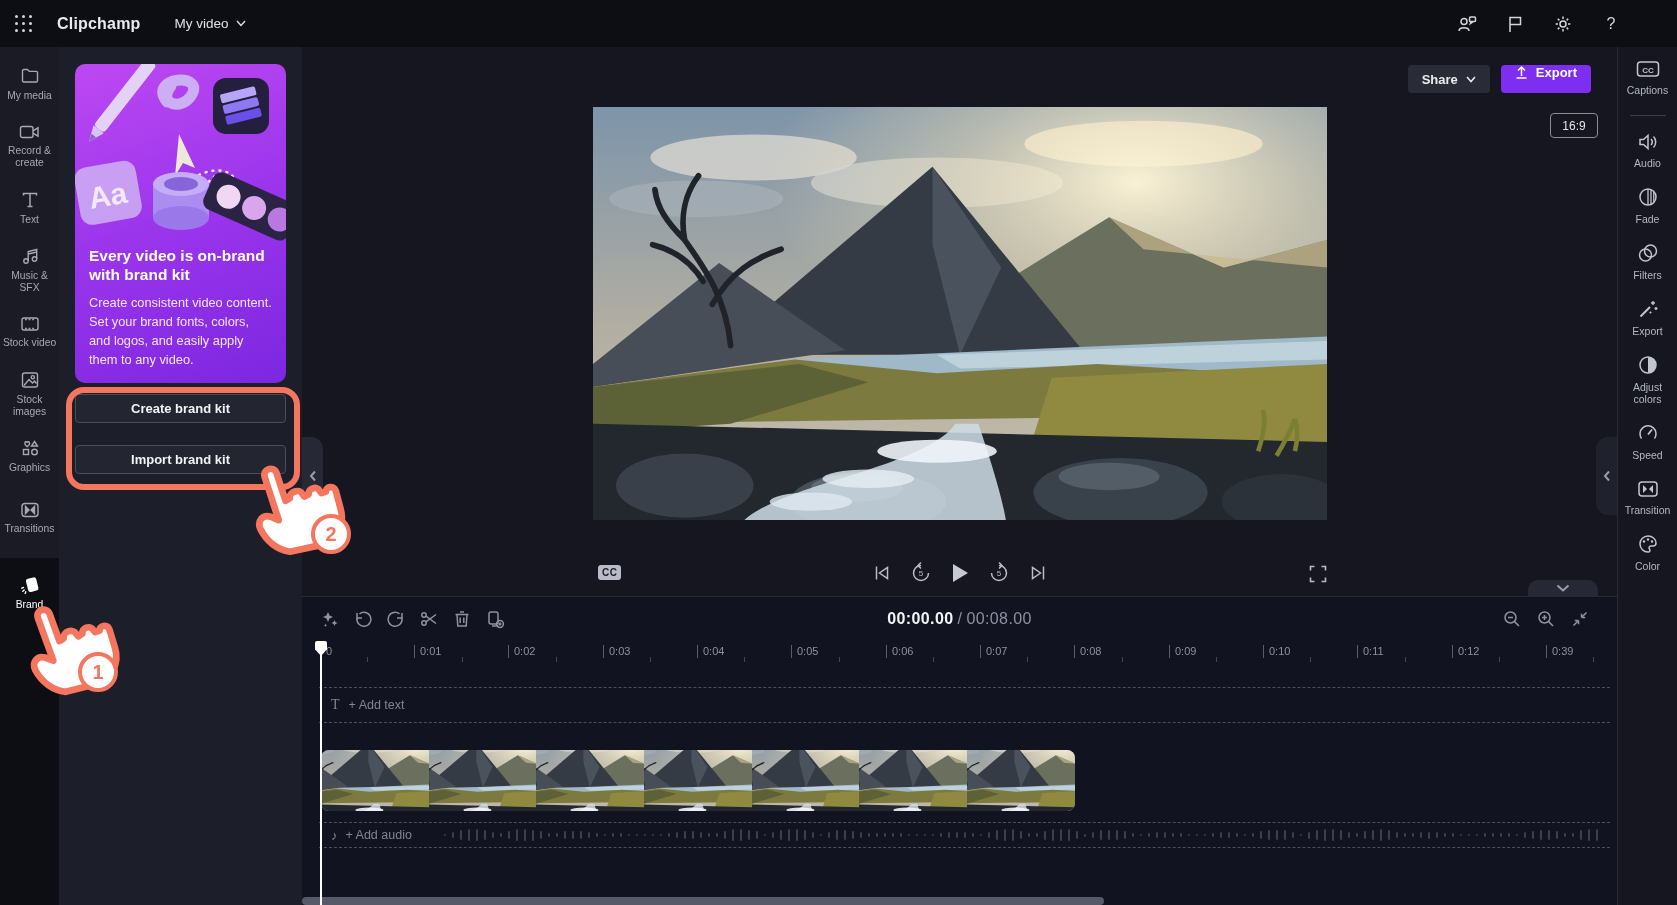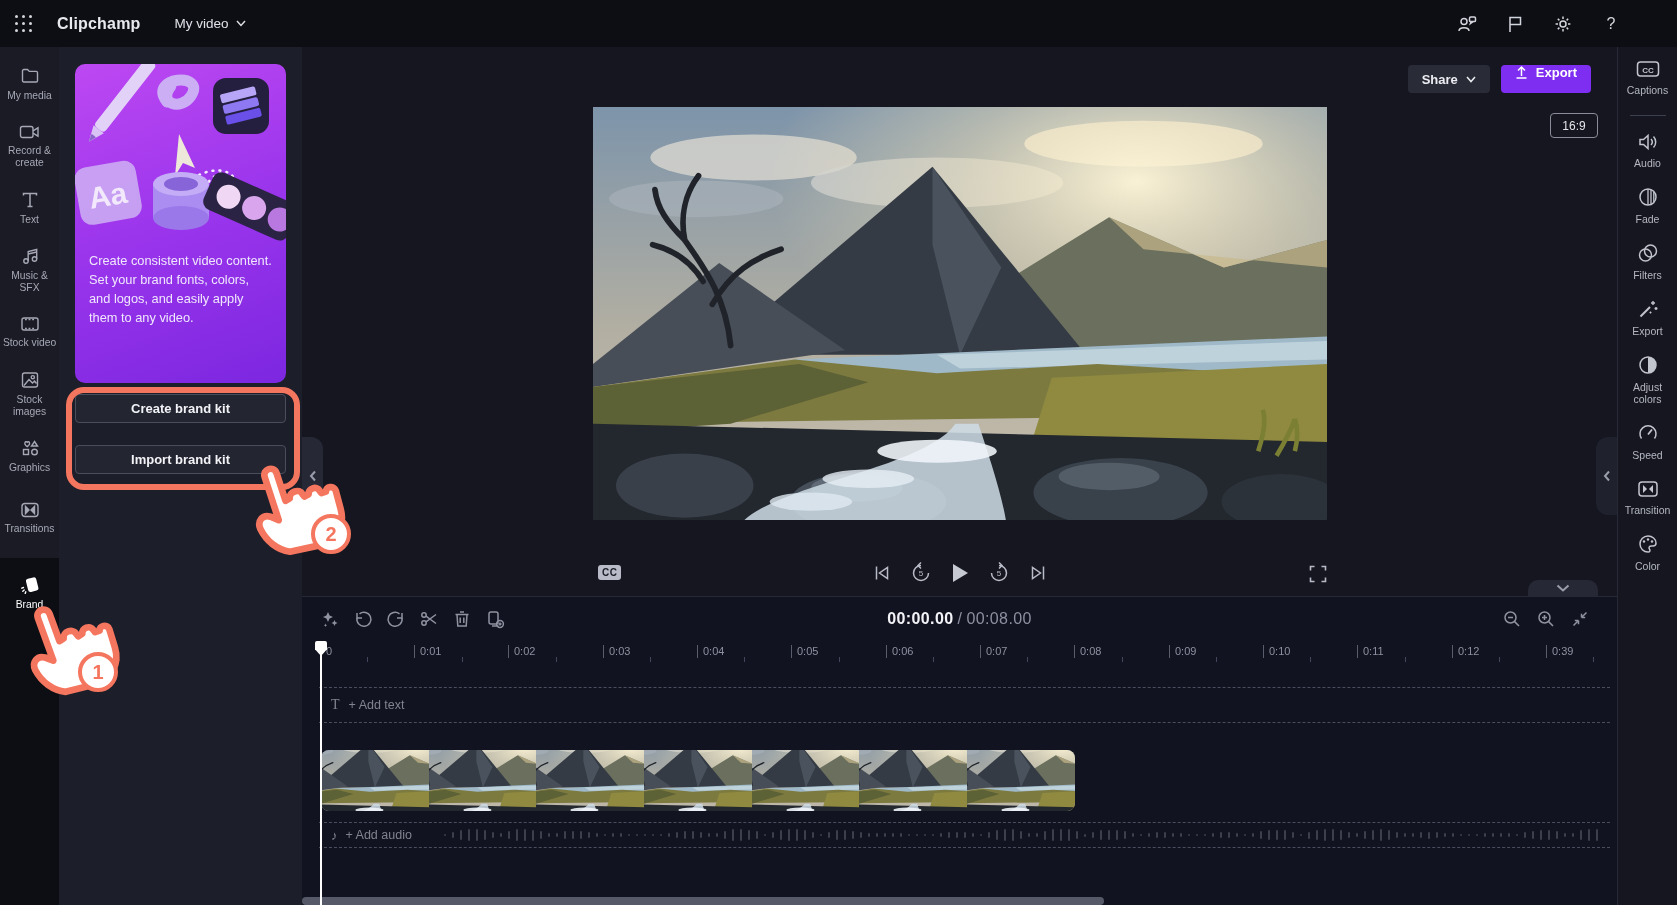--- a/index.html
+++ b/index.html
@@ -306,20 +306,21 @@
           <ellipse cx="106" cy="154" rx="28" ry="12" fill="#9a78ea"></ellipse>
           <ellipse cx="106" cy="120" rx="28" ry="12" fill="#c4adf6"></ellipse>
           <ellipse cx="106" cy="120" rx="17" ry="7" fill="#8764d8"></ellipse>
         <g transform="rotate(24 170 140)">
             <rect x="130" y="120" width="92" height="40" rx="9" fill="#2b2344"></rect>
             <circle cx="152" cy="140" r="12" fill="#f0d7f4"></circle>
             <circle cx="180" cy="140" r="12" fill="#d9a6ee"></circle>
             <circle cx="208" cy="140" r="12" fill="#b878e0"></circle>
           </g>
       </svg>
+      <div class="promo-heading">Every video is on-brand with brand kit</div>
       <div class="promo-body">Create consistent video content. Set your brand fonts, colors, and logos, and easily apply them to any video.</div>
     </div>
     <div class="kit-btn create">Create brand kit</div>
     <div class="kit-btn import">Import brand kit</div>
   </div>
 
   <div class="anno-rect"></div>
   <svg class="hand hand-2" viewBox="0 0 100 112">
       <use href="#hand"></use>
     </svg>

